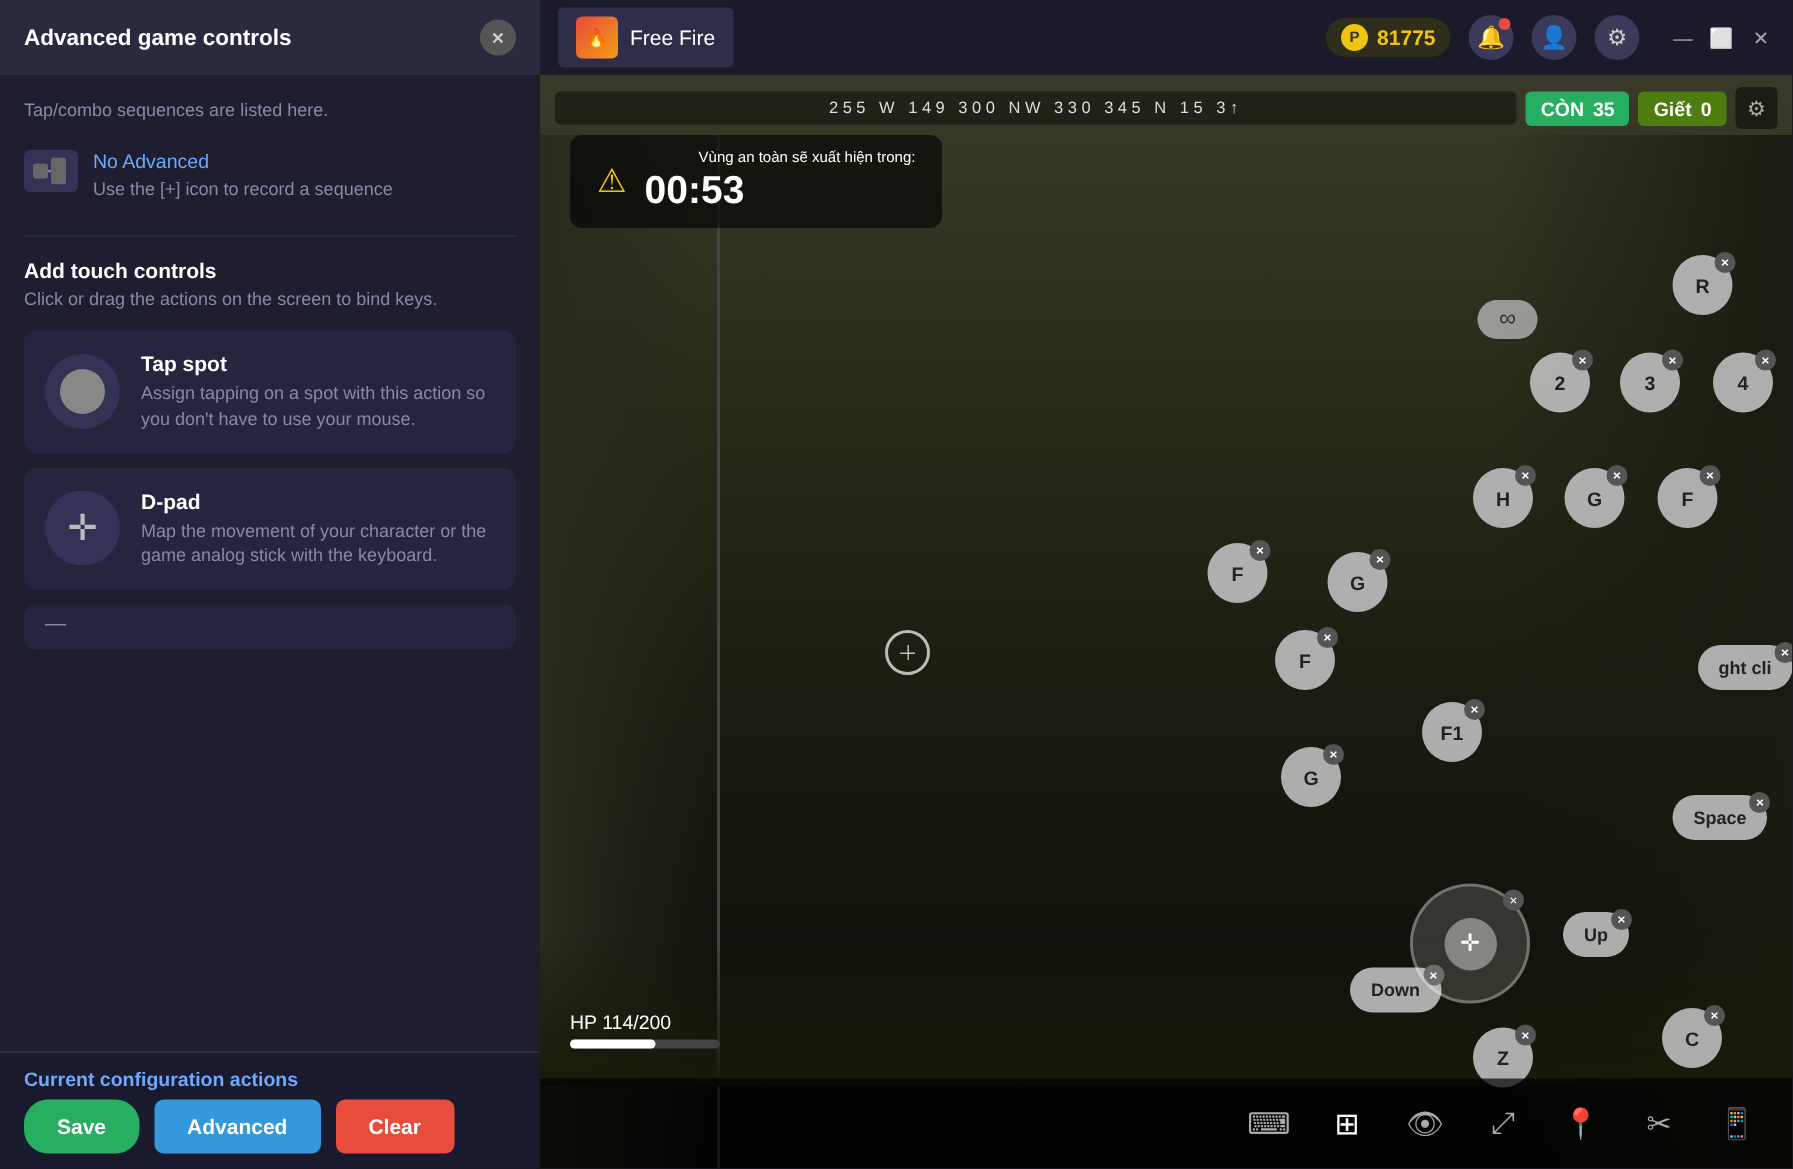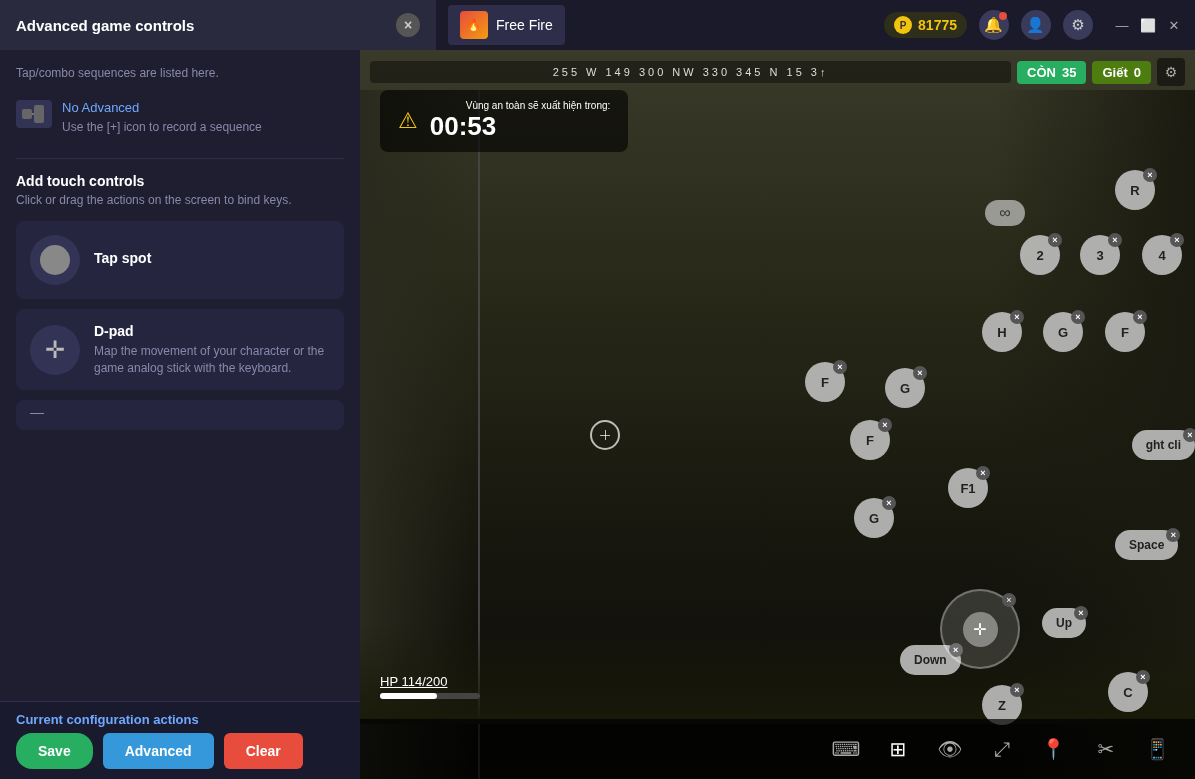--- a/index.html
+++ b/index.html
@@ -16,21 +16,21 @@
     
     .title-bar {
       background: #1e1e2e;
       height: 50px;
       display: flex;
       align-items: center;
       flex-shrink: 0;
     }
     .title-bar-left {
       background: #2a2a3e;
-      width: 436px;
+      width: 360px;
       height: 100%;
       display: flex;
       align-items: center;
       padding: 0 16px;
       color: #fff;
       font-size: 15px;
       font-weight: 600;
     }
     .title-bar-left .close-btn {
       margin-left: auto;
@@ -441,21 +441,20 @@
     
     .hp-bar {
       position: absolute;
       bottom: 80px;
       left: 20px;
       color: #fff;
       font-size: 13px;
       display: flex;
       flex-direction: column;
       gap: 4px;
-      text-decoration: underline;
     }
     .hp-track {
       width: 100px;
       height: 6px;
       background: #444;
       border-radius: 3px;
     }
     .hp-fill {
       height: 100%;
       background: #fff;
@@ -639,20 +638,21 @@
 
       <div class="section2-title">Add touch controls</div>
       <div class="section2-desc">Click or drag the actions on the screen to bind keys.</div>
 
       <div class="control-card">
         <div class="control-icon">
           <div class="tap-circle"></div>
         </div>
         <div class="control-info">
           <div class="control-name">Tap spot</div>
+          <div class="control-desc">Assign tapping on a spot with this action so you don't have to use your mouse.</div>
         </div>
       </div>
 
       <div class="control-card">
         <div class="control-icon">
           <span class="dpad-icon">✛</span>
         </div>
         <div class="control-info">
           <div class="control-name">D-pad</div>
           <div class="control-desc">Map the movement of your character or the game analog stick with the keyboard.</div>

